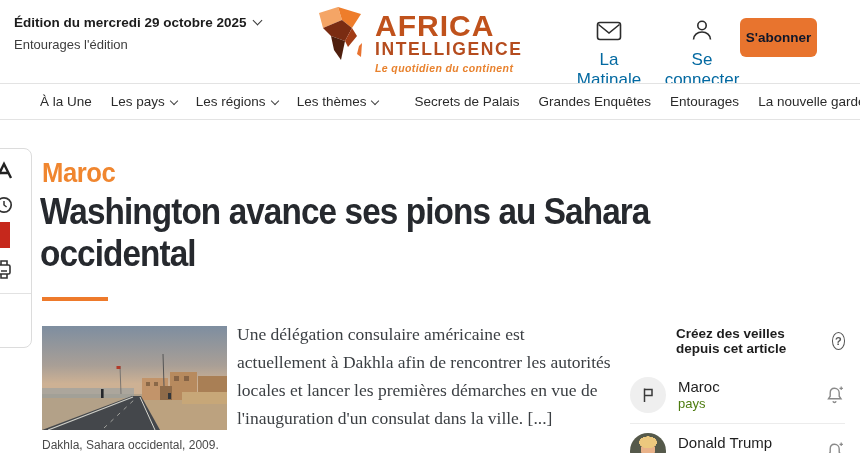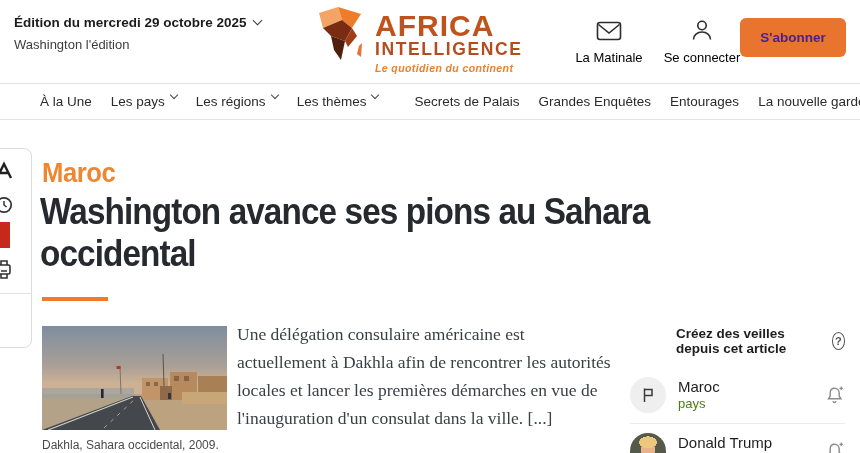--- a/index.html
+++ b/index.html
@@ -16,37 +16,37 @@
   .chev { width:7px; height:7px; border-right:1.6px solid #3a3a3a; border-bottom:1.6px solid #3a3a3a; transform:rotate(45deg); margin-top:-4px; }
   .feuilleter { margin-top:7px; font-size:13px; color:#3d3d3d; cursor:pointer; }
 
   .logo { position:absolute; left:312px; top:5px; display:flex; align-items:flex-start; gap:7px; cursor:pointer; }
   .logo-text { padding-top:7px; }
   .lt1 { font-size:30px; font-weight:800; color:#c0521c; letter-spacing:1px; line-height:28px; }
   .lt2 { font-size:17.5px; font-weight:700; color:#b54c1e; letter-spacing:1.6px; line-height:19px; }
   .lt3 { font-size:10.5px; font-weight:700; font-style:italic; color:#e8822e; margin-top:3px; letter-spacing:0.4px; }
 
   .hdr-action { position:absolute; text-align:center; cursor:pointer; }
-  .hdr-action .lbl { font-size:13px; color:#000000; margin-top:5px; }
+  .hdr-action .lbl { font-size:17px; color:#0369a1; margin-top:5px; }
   .act-matinale { left:574px; top:21px; width:70px; }
   .act-login { left:652px; top:19px; width:84px;margin-left:8px; }
   .subscribe {
-    position:absolute; left:740px; top:18px; width:106px; height:39px;
-    background:#e8742e; border:none; border-radius:6px; color:#4c1d95;
+    position:absolute; left:740px; top:18px; width:77px; height:39px;
+    background:#e8742e; border:none; border-radius:6px; color:#0f172a;
     font-weight:700; font-size:13.5px; font-family:"Liberation Sans",sans-serif; cursor:pointer;
   }
 
   
   .mainnav {
     position:absolute; top:83px; left:0; right:0; height:37px;
     border-top:1px solid #e3e3e3; border-bottom:1px solid #e3e3e3;
     display:flex; align-items:center; padding-left:40px;
     font-size:13.5px; color:#2b2b2b; background:#fff;
   }
-  .nav-item { display:inline-flex; gap:6px; margin-right:19px; cursor:pointer; white-space:nowrap; }
+  .nav-item { display:inline-flex; align-items:center; gap:6px; margin-right:19px; cursor:pointer; white-space:nowrap; }
   .nav-item .chev { border-color:#444; width:6px; height:6px; margin-top:-2px; }
   .nav-div { width:1px; align-self:stretch; background:#e3e3e3; margin-right:17px; }
 
   
   .sharebar {
     position:absolute; left:-26px; top:148px; width:58px; height:200px;
     background:#fff; border:1px solid #dcdcdc; border-radius:8px; z-index:5;
   }
   .sharebar .sb-icon { position:absolute; left:19px; width:20px; height:28px; display:flex; align-items:center; cursor:pointer; }
   .sb-1 { top:8px; } .sb-2 { top:42px; } .sb-3 { top:72px; } .sb-4 { top:106px; }
@@ -103,21 +103,21 @@
 
 <div class="page">
 
   <div class="topbar">
 
     <div class="edition">
       <div class="edition-row">
         <span>Édition du mercredi 29 octobre 2025</span>
         <span class="chev"></span>
       </div>
-      <div class="feuilleter">Washington l'édition</div>
+      <div class="feuilleter">Entourages l'édition</div>
     </div>
 
     <div class="logo">
       <span>
         <svg width="56" height="62" viewBox="0 0 56 62">
           <polygon points="7,8 26,2 30,15 11,23" fill="#f4a566"></polygon>
           <polygon points="26,2 49,9 40,23 30,15" fill="#ee7d2b"></polygon>
           <polygon points="11,23 30,15 40,23 33,36 19,31" fill="#7a2c12"></polygon>
           <polygon points="19,31 33,36 29,55 22,45" fill="#4f1f0e"></polygon>
           <polygon points="40,23 45,31 36,42 33,36" fill="#a23c16"></polygon>

